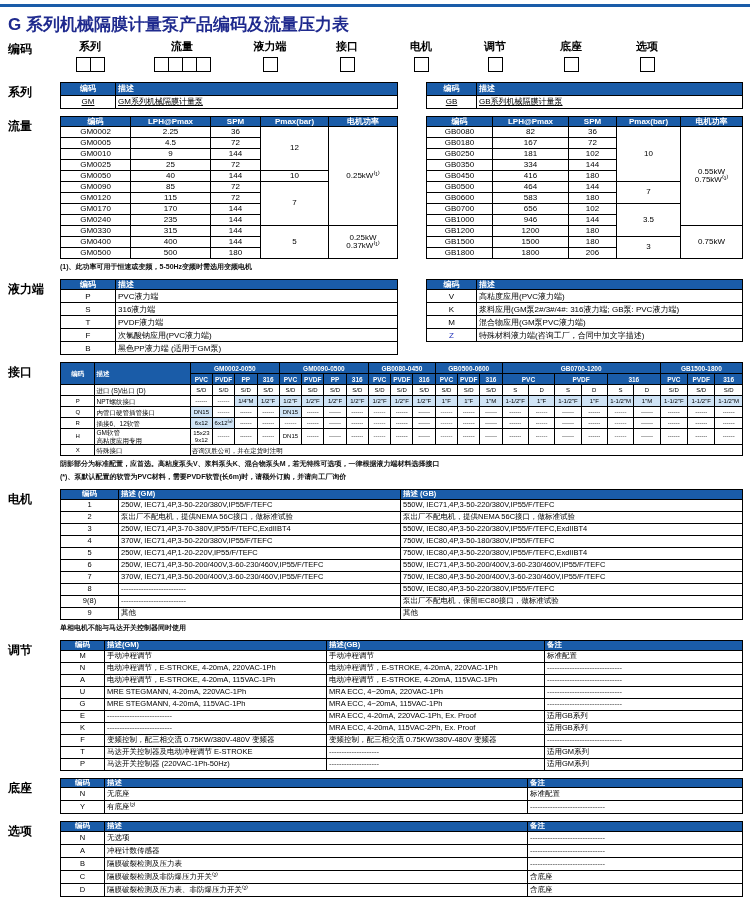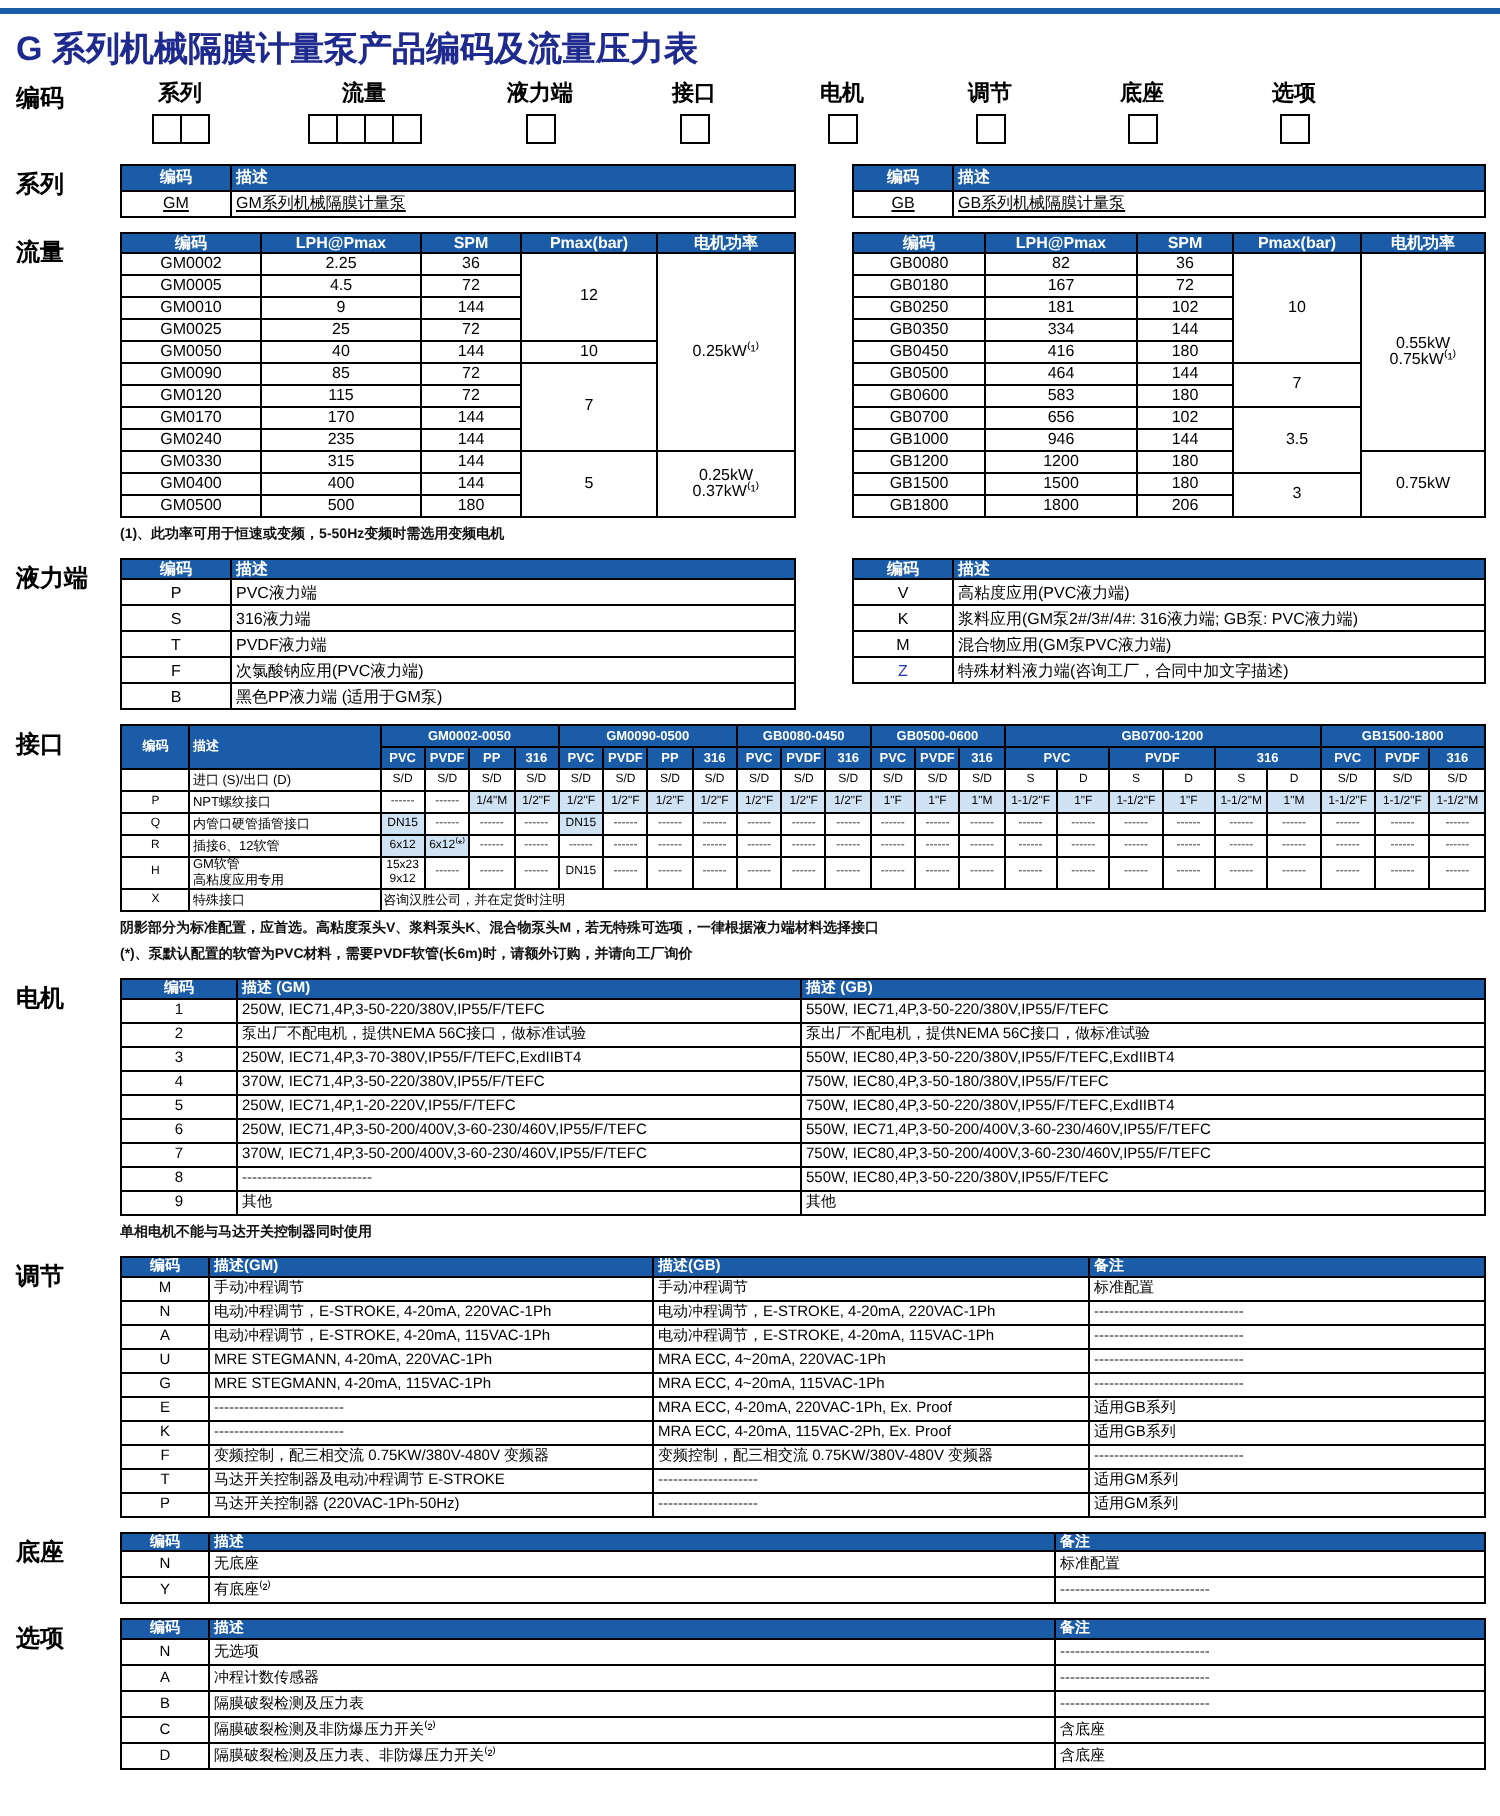--- a/index.html
+++ b/index.html
@@ -648,20 +648,25 @@
             <td>7</td>
             <td class="l">370W, IEC71,4P,3-50-200/400V,3-60-230/460V,IP55/F/TEFC</td>
             <td class="l">750W, IEC80,4P,3-50-200/400V,3-60-230/460V,IP55/F/TEFC</td>
           </tr>
           <tr>
             <td>8</td>
             <td class="dash l">--------------------------</td>
             <td class="l">550W, IEC80,4P,3-50-220/380V,IP55/F/TEFC</td>
           </tr>
           <tr>
+            <td>9(8)</td>
+            <td class="dash l">--------------------------</td>
+            <td class="l">泵出厂不配电机，保留IEC80接口，做标准试验</td>
+          </tr>
+          <tr>
             <td>9</td>
             <td class="l">其他</td>
             <td class="l">其他</td>
           </tr>
         </tbody>
     </table>
     <div class="note">单相电机不能与马达开关控制器同时使用</div>
   </div>
 </div>
 

